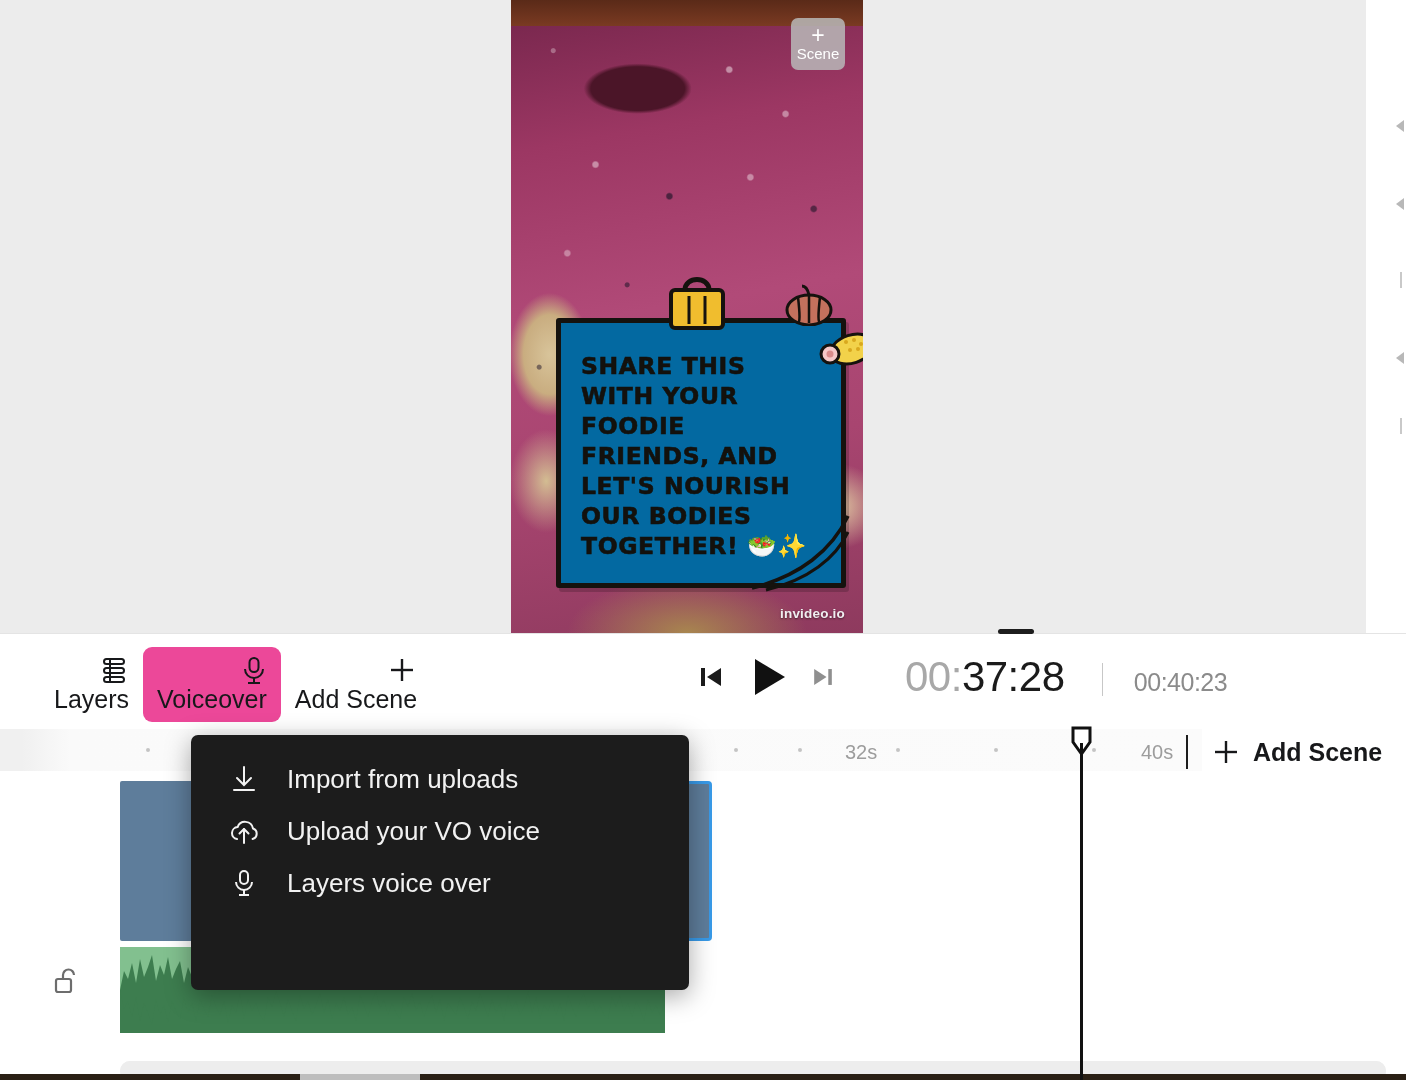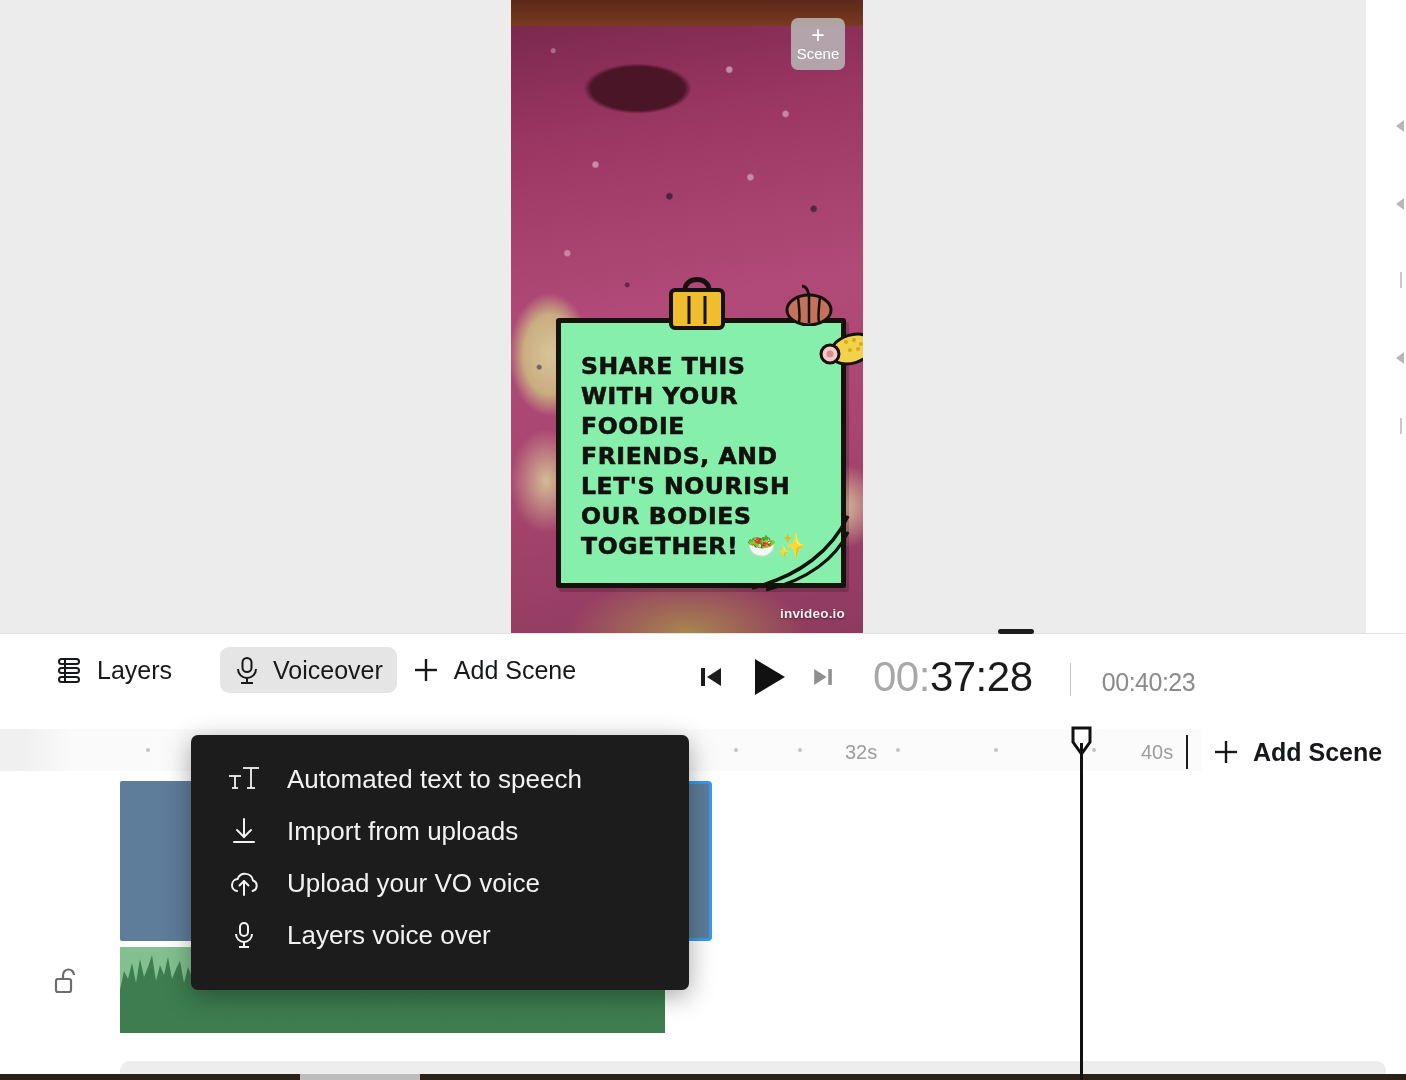--- a/index.html
+++ b/index.html
@@ -82,21 +82,21 @@
   .logo-ph .plus { color:#fff; font-size: 23px; line-height: 18px; font-weight: 300; }
   .logo-ph .lbl  { color:#fff; font-size: 15px; line-height: 17px; }
 
   
   .note-wrap { position: absolute; left: 45px; top: 318px; width: 290px; }
   .clip {
     position: absolute; left: 105px; top: -46px; width: 72px; height: 58px; z-index: 4;
   }
   .note {
     position: relative;
-    background: #86efac;
+    background: #0369a1;
     border: 5px solid #15120e;
     border-radius: 3px;
     padding: 28px 11px 22px 20px;
     box-shadow: 3px 4px 0 rgba(0,0,0,.18);
   }
   .note-text {
     font-family: "DejaVu Sans", sans-serif;
     font-weight: 700;
     font-size: 23.5px;
     line-height: 30px;
@@ -132,37 +132,38 @@
     width: 36px; height: 5px; border-radius: 3px; background: #1d1d1d;
   }
 
   
   .toolbar {
     position: absolute; left: 0; top: 13px;
     width: 1406px; height: 62px;
   }
   .tool-left { position: absolute; left: 40px; top: 0; display: flex; align-items: center; gap: 0; }
   .tbtn {
-    display: flex; align-items: flex-end; gap: 13px;
+    display: flex; align-items: flex-end; 
     padding: 8px 14px; border-radius: 9px; cursor: pointer;
     background: transparent;
-  }
-  .tbtn.active { background: #e5e5e5; margin-left: 34px; }
+    flex-direction: column;
+  }
+  .tbtn.active { background: #ec4899; }
   .tbtn .label { font-size: 25px; color: #17181a; }
 
   .player {
     position: absolute; left: 683px; top: 2px;
     display: flex; align-items: center; gap: 0;
   }
   .pbtn { width: 56px; height: 56px; display:flex; align-items:center; justify-content:center; cursor:pointer; }
   .timecode {
     margin-left: 22px;
     font-size: 42px; letter-spacing: -0.5px; color: #1b1b1b; white-space: nowrap;
   }
-  .timecode .dim { color: #a8a8a8; }
+  .timecode .dim { color: #a8a8a8; margin-left: 32px; }
   .tc-sep {
     margin: 0 20px 0 26px; width: 1px; height: 33px; background: #c7c7c7; display:inline-block;
     vertical-align: middle;
   }
   .total { font-size: 25px; color: #8b8b8b; }
 
   
   .timeline { position: absolute; left: 0; top: 95px; width: 1406px; height: 352px; }
 
   .ruler { position: absolute; left: 0; top: 0; width: 1202px; height: 42px; }
@@ -528,33 +529,20 @@
         <div class="playhead-stem"></div>
       </div>
 
       <div class="hscroll">
         <div class="hscroll-thumb"></div>
       </div>
     </div>
   </div>
 
   <div class="menu">
-    <div class="menu-item">
-      <svg width="34" height="32" viewBox="0 0 34 32">
-        <g stroke="#f2f2f2" stroke-width="1.8" fill="none">
-          <line x1="2" y1="13" x2="14" y2="13"></line>
-            <line x1="8" y1="13" x2="8" y2="25"></line>
-          <line x1="5" y1="25" x2="11" y2="25"></line>
-          <line x1="16" y1="5" x2="32" y2="5"></line>
-            <line x1="24" y1="5" x2="24" y2="25"></line>
-          <line x1="20" y1="25" x2="28" y2="25"></line>
-        </g>
-      </svg>
-      <span class="mlabel">Automated text to speech</span>
-    </div>
 
     <div class="menu-item">
       <svg width="34" height="32" viewBox="0 0 34 32">
         <g stroke="#f2f2f2" stroke-width="2" fill="none" stroke-linecap="round">
           <line x1="17" y1="4" x2="17" y2="21"></line>
           <path d="M10 15 L17 22 L24 15"></path>
           <line x1="7" y1="27" x2="27" y2="27"></line>
         </g>
       </svg>
       <span class="mlabel">Import from uploads</span>

